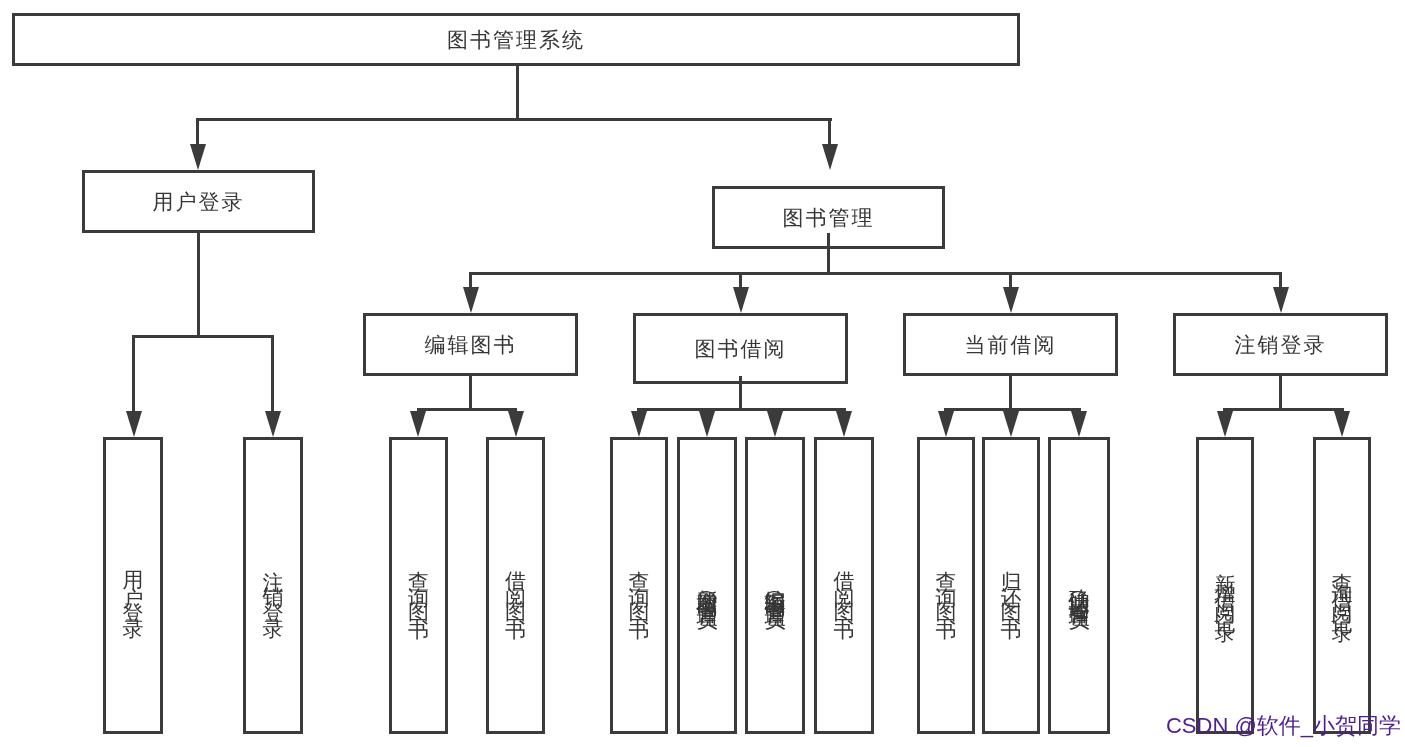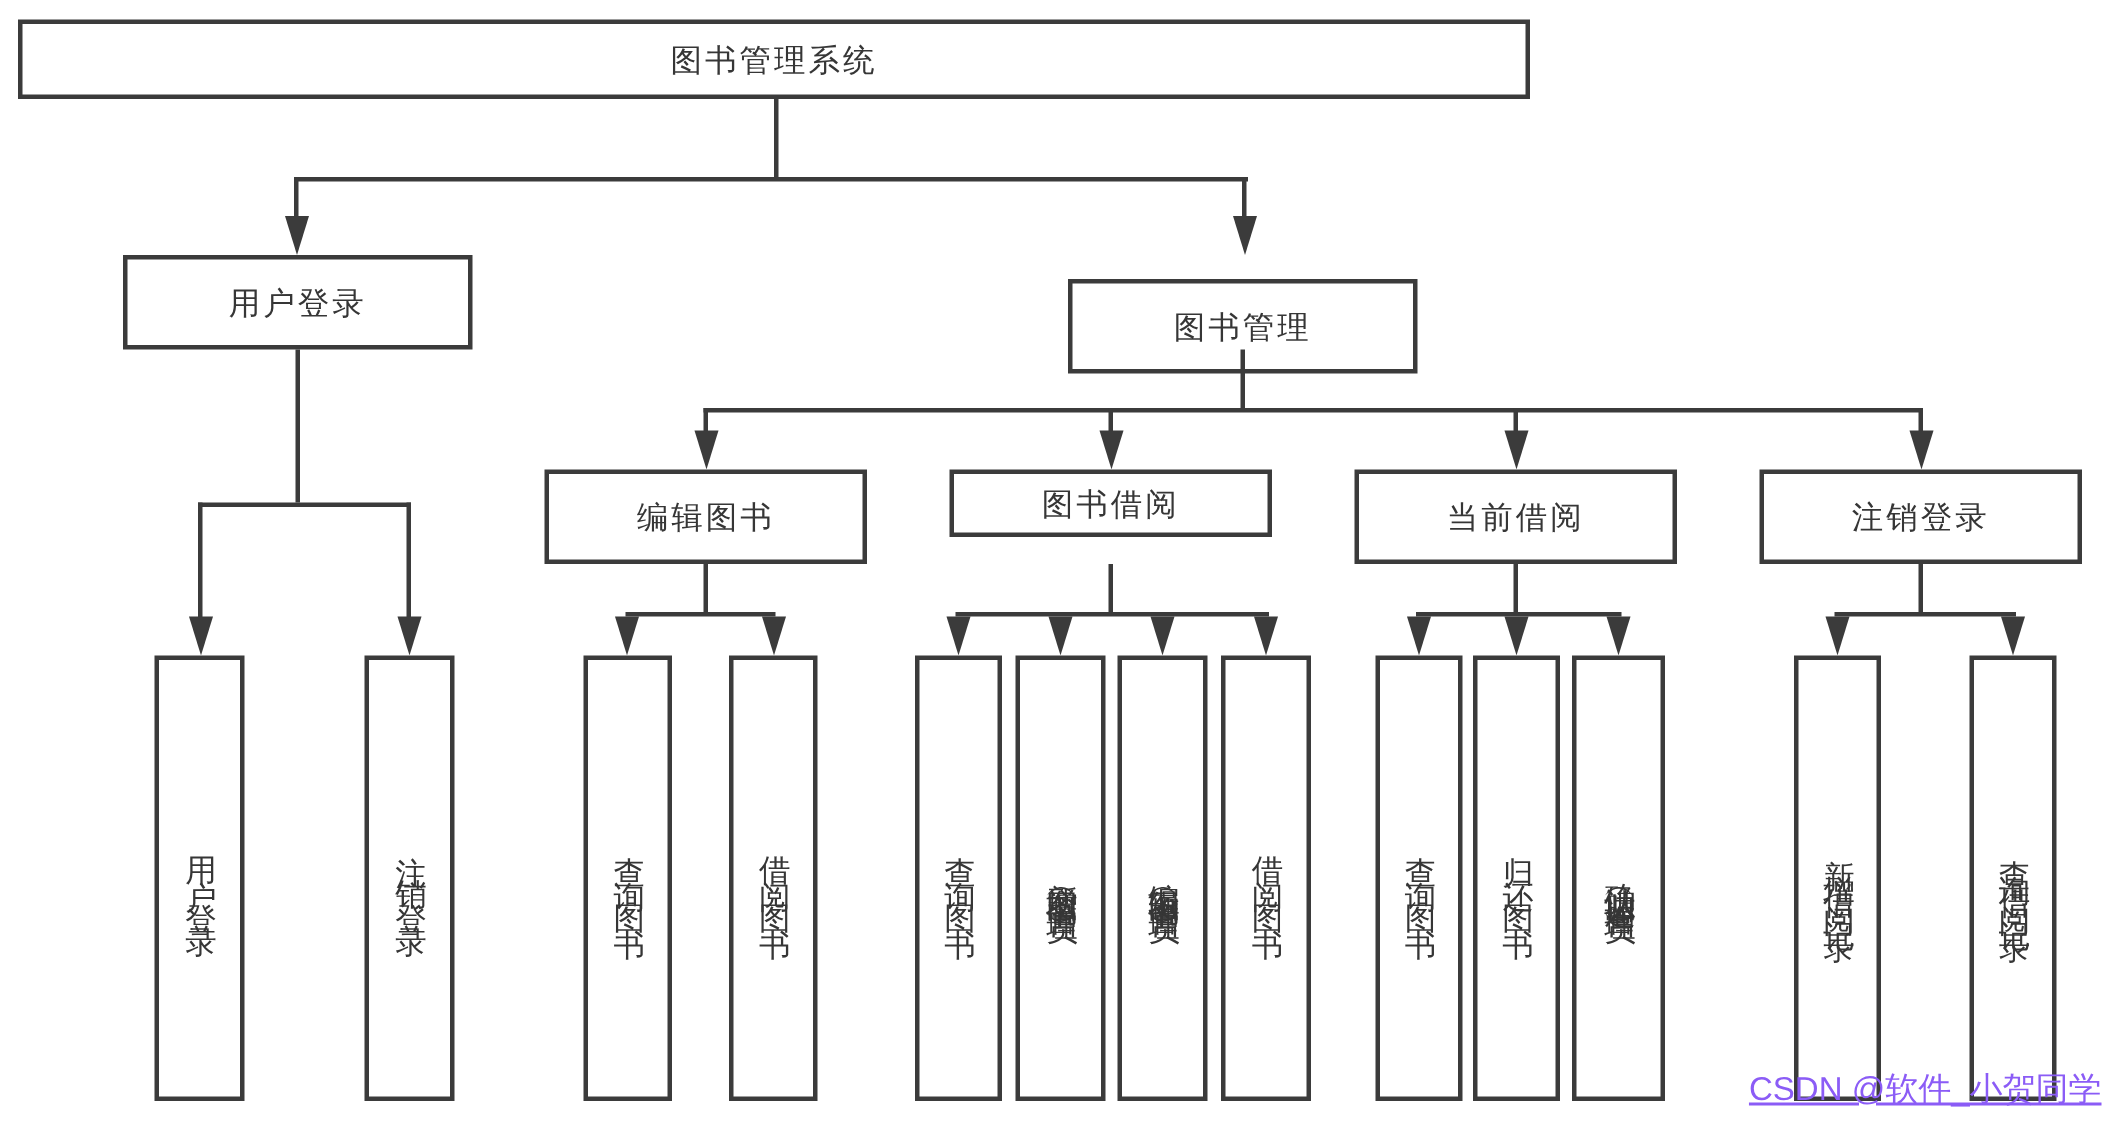--- a/index.html
+++ b/index.html
@@ -20,21 +20,21 @@
   .ls6{letter-spacing:10px;}
   .ls9{letter-spacing:3px;}
   .hline,.vline{position:absolute;background:#3b3b3b;}
   .arrow{
     position:absolute;width:0;height:0;
     border-left:8px solid transparent;border-right:8px solid transparent;
     border-top:26px solid #3b3b3b;
   }
   .watermark{
     position:absolute;top:711px;right:4px;z-index:6;
-    color:#8b5cf6;font-size:22px;white-space:nowrap;text-decoration:underline;
+    color:#4c1d95;font-size:22px;white-space:nowrap;
   }
 </style>
 </head>
 <body>
 
 <div id="stage">
 
   <div class="box" style="left:12px;top:13px;width:1008px;height:53px;">
     <span>图书管理系统</span>
   </div>
@@ -67,21 +67,21 @@
   <div class="vline" style="left:739px;top:272px;width:3px;height:17px;"></div>
   <div class="arrow" style="left:733px;top:287px;"></div>
   <div class="vline" style="left:1009px;top:272px;width:3px;height:17px;"></div>
   <div class="arrow" style="left:1003px;top:287px;"></div>
   <div class="vline" style="left:1279px;top:272px;width:3px;height:17px;"></div>
   <div class="arrow" style="left:1273px;top:287px;"></div>
 
   <div class="box" style="left:363px;top:313px;width:215px;height:63px;">
     <span>编辑图书</span>
   </div>
-  <div class="box" style="left:633px;top:313px;width:215px;height:45px;">
+  <div class="box" style="left:633px;top:313px;width:215px;height:71px;">
     <span>图书借阅</span>
   </div>
   <div class="box" style="left:903px;top:313px;width:215px;height:63px;">
     <span>当前借阅</span>
   </div>
   <div class="box" style="left:1173px;top:313px;width:215px;height:63px;">
     <span>注销登录</span>
   </div>
 
   <div class="vline" style="left:469px;top:376px;width:3px;height:32px;"></div>

